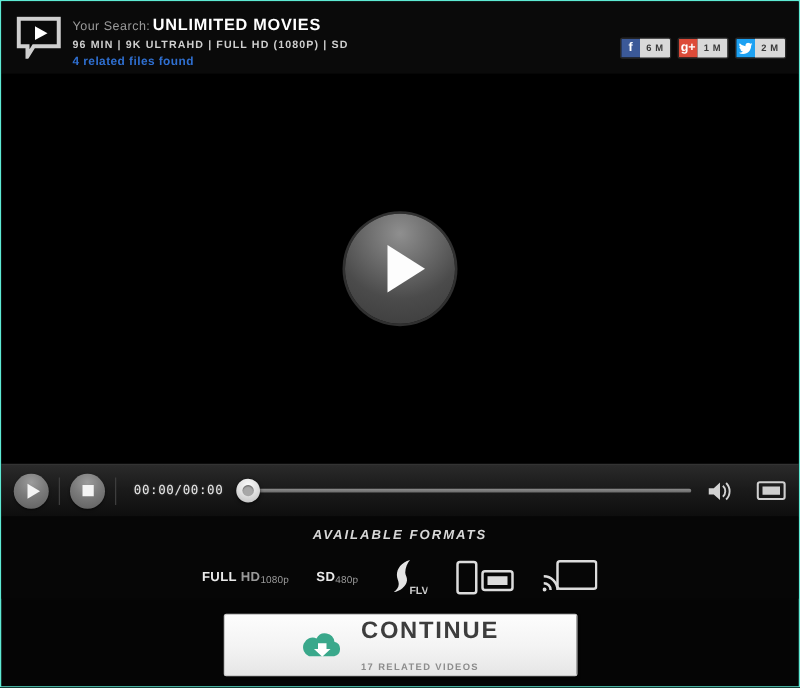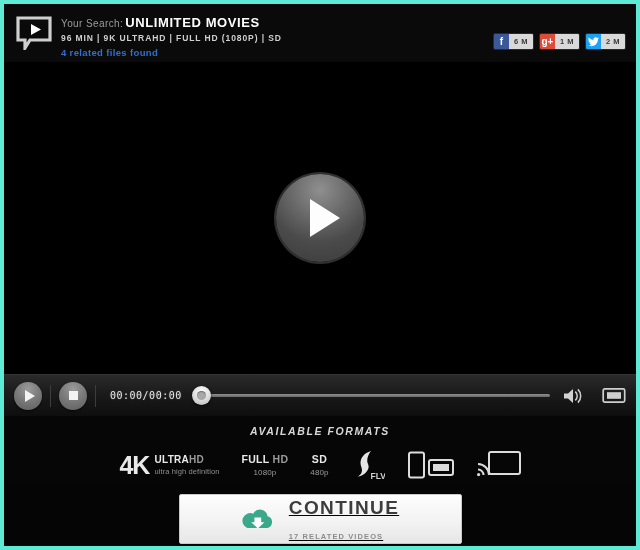--- a/index.html
+++ b/index.html
@@ -4,21 +4,21 @@
 <style>
   html,body{margin:0;padding:0;background:#000;}
   body{
     width:640px;height:550px;overflow:hidden;
     font-family:"Liberation Sans","DejaVu Sans",sans-serif;
     -webkit-font-smoothing:antialiased;
   }
   #app{
     position:relative;width:640px;height:550px;
     background:#050505;
-    border:4px solid #5eead4;
+    border:1px solid #5eead4;
     box-sizing:border-box;
     overflow:hidden;
   }
 
   
   .header{
     position:relative;
     height:58px;
     background:#0a0a0a;
     display:flex;align-items:flex-start;
@@ -158,32 +158,32 @@
     padding:0 11px;cursor:pointer;height:34px;
   }
   .fmt .k4{
     font-size:25px;font-weight:bold;color:#e9e9e9;letter-spacing:-1px;
     line-height:1;margin-right:5px;
   }
   .fmt .stack{display:flex;flex-direction:column;line-height:1.25;}
   .fmt .t1{font-size:10px;font-weight:bold;color:#e9e9e9;letter-spacing:.3px;}
   .fmt .t1 .dim{color:#9a9a9a;font-weight:bold;}
   .fmt .t2{font-size:7.5px;color:#8e8e8e;letter-spacing:.1px;}
-  .fmt.center{flex-direction:column;align-items:center;text-align:center;}
+  .fmt.center{flex-direction:row;align-items:center;text-align:center;}
   .fmt.center .t1{font-size:10.5px;}
   .fmt.center .t2{font-size:8px;color:#9b9b9b;margin-top:3px;}
 
   
   .cta-area{position:relative;margin-top:12px;padding-bottom:6px;}
   .cta{
     width:281px;height:48px;margin:0 auto;
     background:linear-gradient(to bottom,#fdfdfd 0%, #f3f3f3 55%, #e6e6e6 100%);
     border:1px solid #c9c9c9;border-radius:2px;
     display:flex;align-items:center;justify-content:center;
-    cursor:pointer;box-shadow:0 1px 2px rgba(0,0,0,.5);text-decoration:underline;
+    cursor:pointer;box-shadow:0 1px 2px rgba(0,0,0,.5);
   }
   .cta .cloud{margin-right:14px;display:flex;align-items:center;}
   .cta .txt{display:flex;flex-direction:column;align-items:flex-start;}
   .cta .big{
     font-size:19px;font-weight:bold;color:#3d3d3d;letter-spacing:1.4px;line-height:1;
   }
   .cta .sub{
     font-size:7.5px;color:#8c8c8c;letter-spacing:1.1px;font-weight:bold;margin-top:15px;
   }
 </style>
@@ -266,27 +266,20 @@
         <rect x="5" y="5.2" width="14" height="6.6" fill="#cfcfcf"></rect>
       </svg>
     </div>
   </div>
 
   <div class="formats-wrap">
     <div class="formats-title">AVAILABLE FORMATS</div>
 
     <div class="formats">
 
-      <div class="fmt">
-        <span class="k4">4K</span>
-        <span class="stack">
-          <span class="t1"><span>ULTRA</span><span class="dim">HD</span></span>
-          <span class="t2">ultra high definition</span>
-        </span>
-      </div>
 
       <div class="fmt center">
         <span class="t1"><span>FULL </span><span class="dim">HD</span></span>
         <span class="t2">1080p</span>
       </div>
 
       <div class="fmt center">
         <span class="t1">SD</span>
         <span class="t2">480p</span>
       </div>

